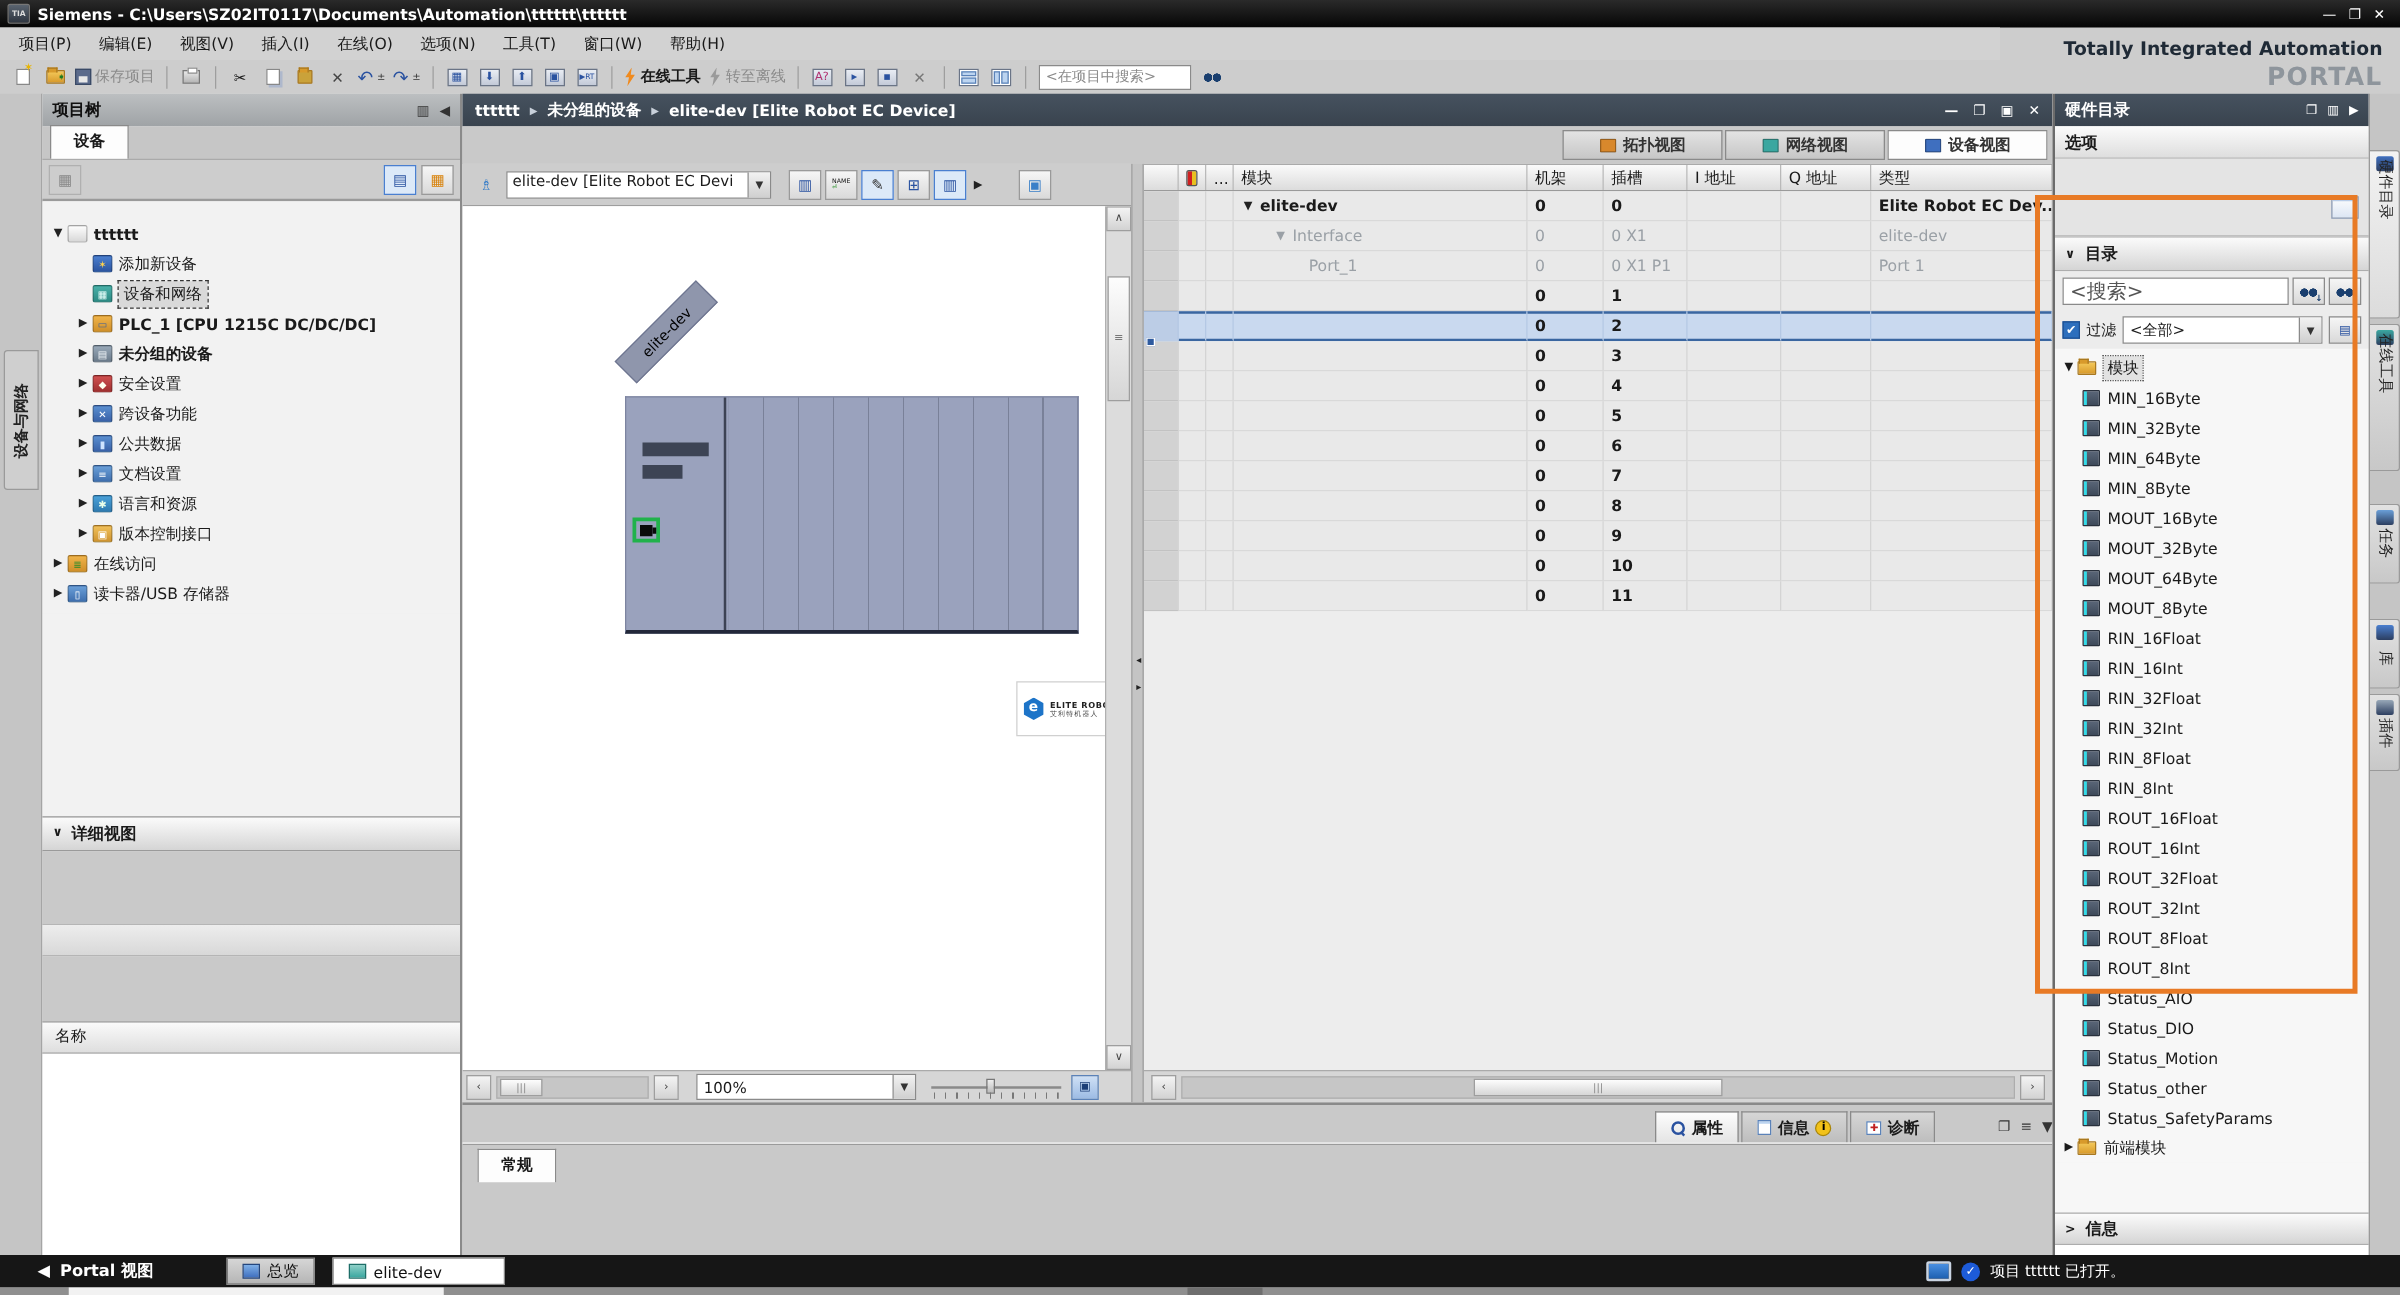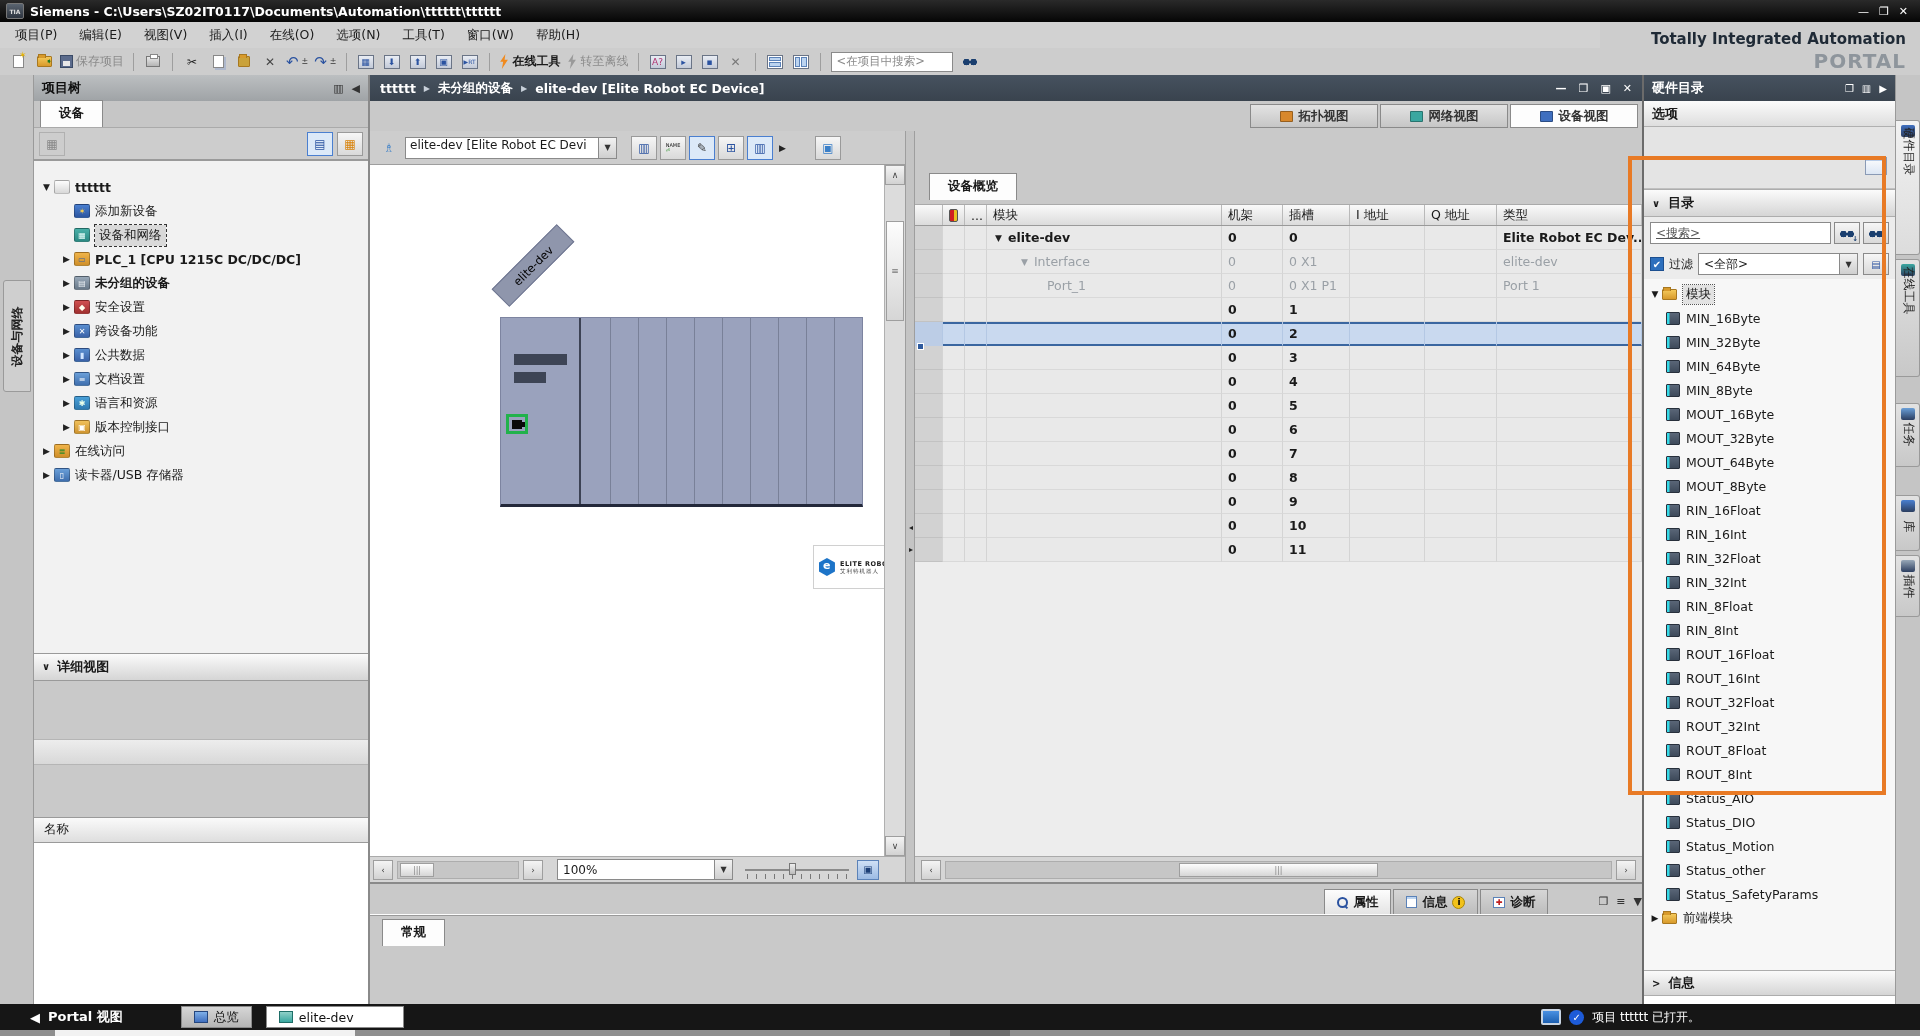--- a/index.html
+++ b/index.html
@@ -156,21 +156,21 @@
   
   .catalog{position:absolute;left:1642px;top:75px;width:253px;height:929px;background:#f0f0f0;border-left:2px solid #6b6b6b;display:flex;flex-direction:column;}
   .panel-header-dark{height:26px;background:linear-gradient(#46525f,#39434e);color:#fff;display:flex;align-items:center;padding:0 8px;font-weight:bold;font-size:13px;flex:none;}
   .phd-icons{margin-left:auto;display:flex;gap:8px;font-size:10px;}
   .opt-bar{height:26px;background:linear-gradient(#fbfbfb,#dedede);border-bottom:1px solid #b0b0b0;display:flex;align-items:center;padding:0 8px;font-weight:bold;font-size:13px;flex:none;}
   .rp-toolbar{height:62px;background:#e4e4e4;border-bottom:1px solid #c0c0c0;position:relative;flex:none;}
   .rp-toolbar .winbtn{position:absolute;right:8px;top:30px;width:22px;height:18px;border:1px solid #8a9ab5;background:linear-gradient(#fdfdfd,#dce6f4);box-shadow:inset 0 3px 0 #b8cce8;}
   .sec-bar{height:28px;background:linear-gradient(#fbfbfb,#d5d5d5);border-top:1px solid #adadad;border-bottom:1px solid #adadad;display:flex;align-items:center;gap:8px;padding:0 8px;font-weight:bold;font-size:13px;flex:none;}
   .sec-chev{font-size:10px;}
   .search-row{height:32px;display:flex;align-items:center;gap:3px;padding:0 6px;background:#ececec;flex:none;}
-  .search-input{flex:1;height:22px;border:1px solid #8a8a8a;background:#fff;color:#555;display:flex;align-items:center;padding:0 5px;font-size:12px;text-decoration:underline;}
+  .search-input{flex:1;height:22px;border:1px solid #8a8a8a;background:#fff;color:#555;display:flex;align-items:center;padding:0 5px;font-size:16px;}
   .mini-btn{width:26px;height:22px;border:1px solid #8a8a8a;background:linear-gradient(#f6f6f6,#d9d9d9);display:flex;align-items:center;justify-content:center;flex:none;position:relative;}
   .mini-btn .arr{position:absolute;right:1px;bottom:0;font-size:7px;color:#1a3f6f;font-weight:bold;}
   .filter-row{height:30px;display:flex;align-items:center;gap:5px;padding:0 6px;background:#ececec;flex:none;}
   .chk{width:14px;height:14px;background:#2d6fbd;border:1px solid #1c4f90;color:#fff;font-size:10px;display:flex;align-items:center;justify-content:center;flex:none;}
   .filter-select{flex:1;height:22px;border:1px solid #8a8a8a;background:#fff;display:flex;align-items:center;}
   .filter-select .val{flex:1;padding:0 5px;font-size:12px;}
   .cat-tree{flex:none;background:#f7f7f7;padding-top:3px;}
   .crow{height:24px;display:flex;align-items:center;font-size:12.5px;white-space:nowrap;}
   .crow .chev{width:14px;text-align:center;font-size:9px;flex:none;}
   .mod-icon{width:14px;height:13px;background:linear-gradient(#5a6678,#3e4a5a);border:1px solid #28303c;box-shadow:inset 2.5px 0 0 #35dbe8;border-radius:1px;margin:0 6px 0 22px;flex:none;}
@@ -514,23 +514,20 @@
             <span class="ticks"></span>
         </div>
         <span class="fit-btn">▣</span>
       </div>
     </div>
     <div class="splitter">
       <span class="a1" style="top:392px">◂</span>
       <span class="a2" style="top:414px">▸</span>
     </div>
     <div class="overview-pane">
-      <div class="ov-top">
-        <span class="ov-tab tab-white">设备概览</span>
-      </div>
       <div class="ov-head ov-grid" id="ov-head">
           <span class="hc"></span>
           <span class="hc">
             <span class="traffic"></span>
           </span>
           <span class="hc">...</span>
           <span class="hc">模块</span>
           <span class="hc">机架</span>
           <span class="hc">插槽</span>
           <span class="hc">I 地址</span>

